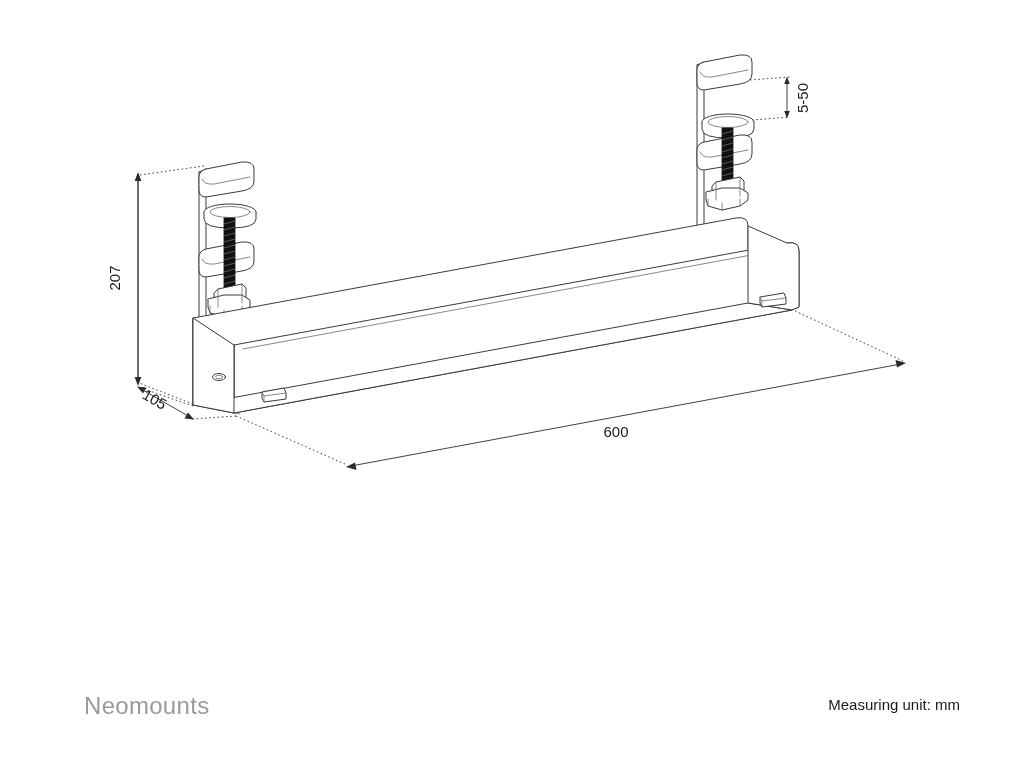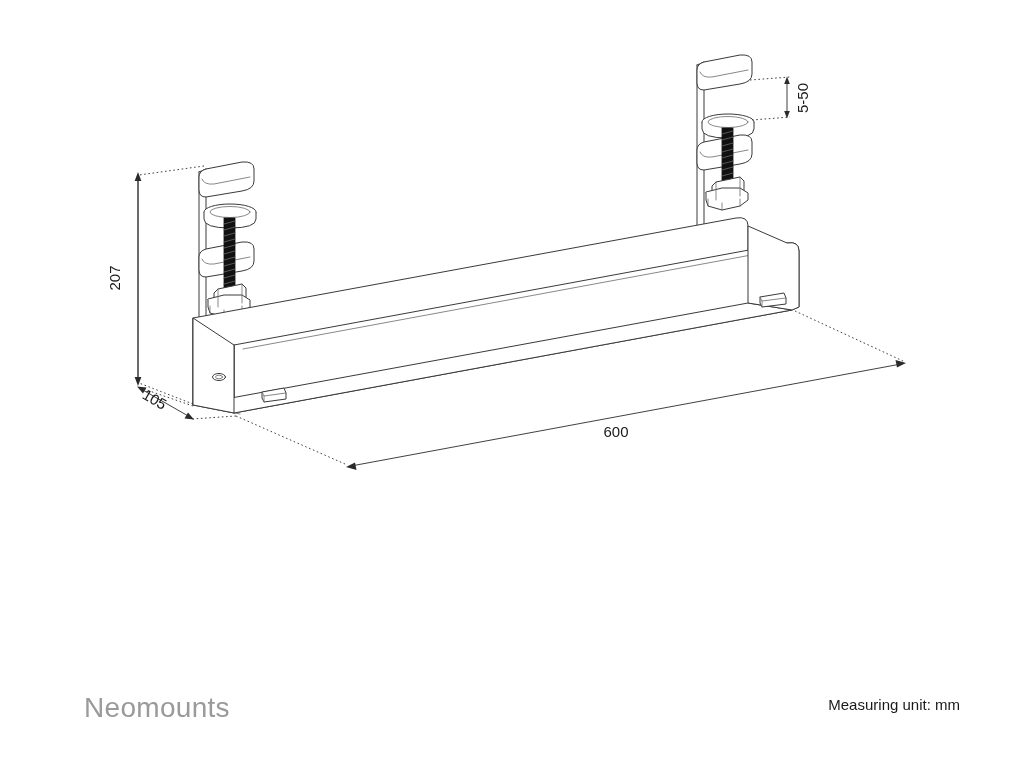--- a/index.html
+++ b/index.html
@@ -21,21 +21,21 @@
     position: absolute;
     left: 0;
     top: 0;
     width: 1024px;
     height: 768px;
   }
   .brand-logo {
     position: absolute;
     left: 84px;
     top: 692px;
-    font-size: 28px;
+    font-size: 24px;
     letter-spacing: 0.3px;
     color: #9a9a9a;
     font-weight: 400;
     white-space: nowrap;
   }
   .unit-note {
     position: absolute;
     right: 64px;
     top: 696px;
     font-size: 15px;

